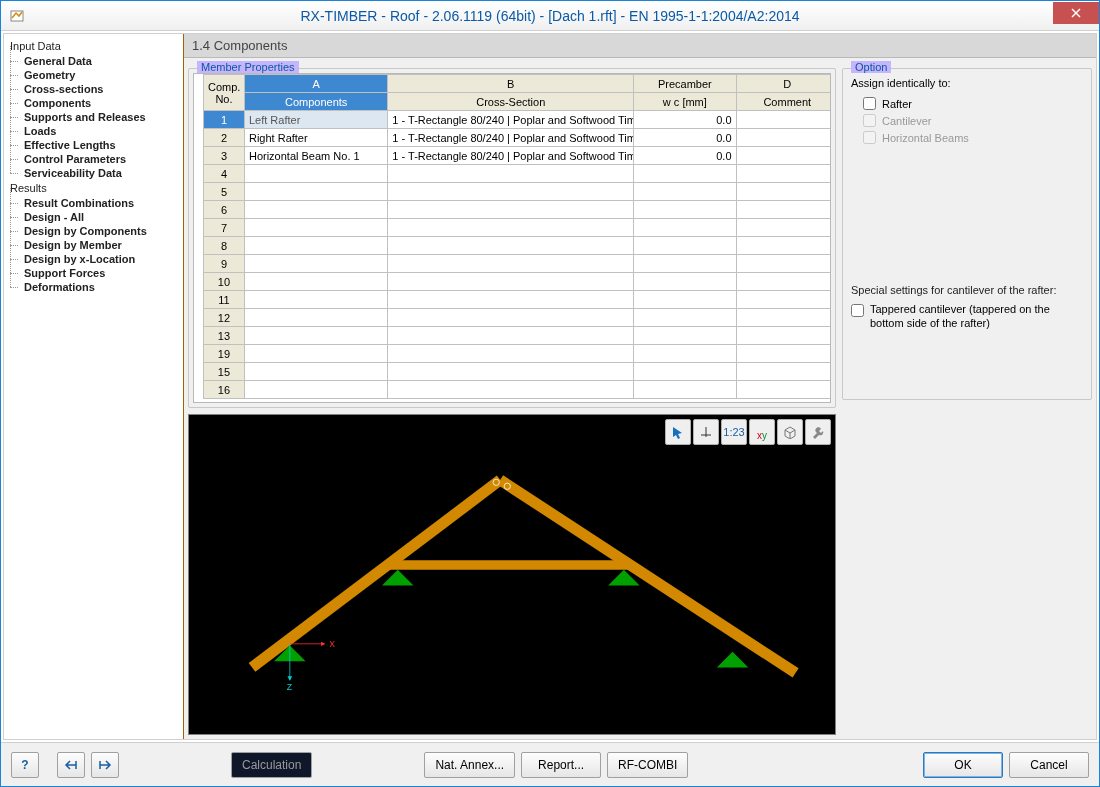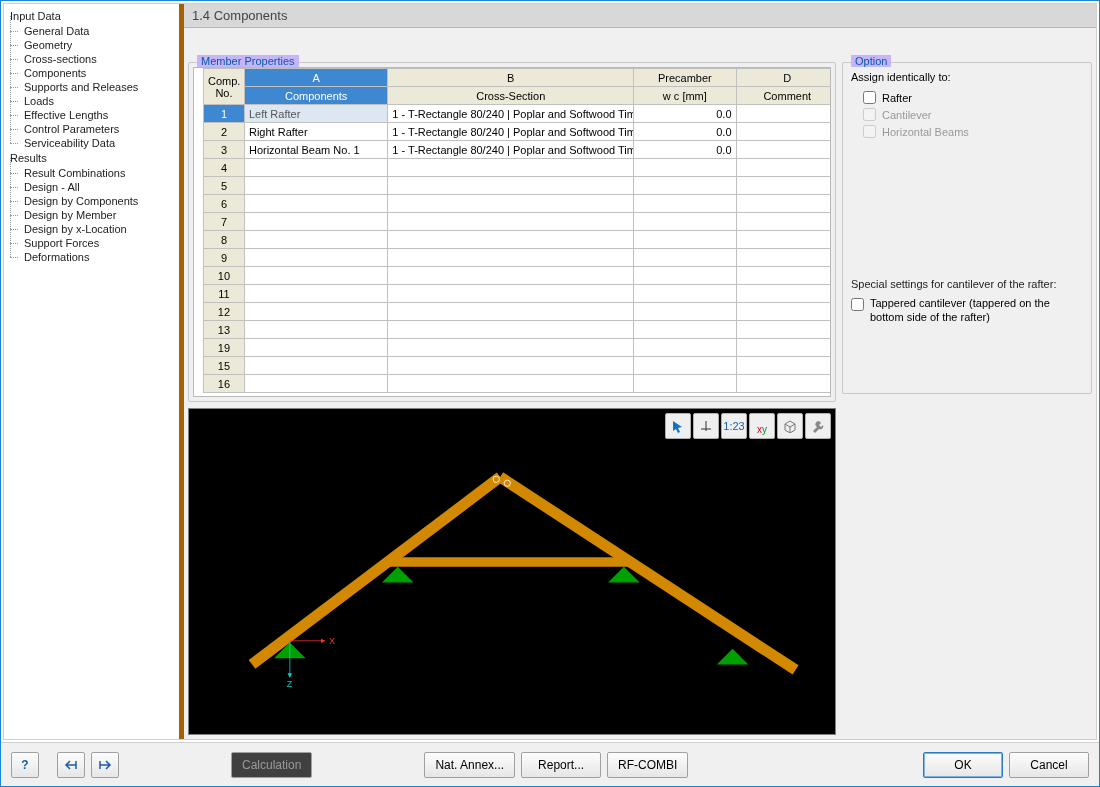--- a/index.html
+++ b/index.html
@@ -5,26 +5,26 @@
 * { box-sizing: border-box; font-family: "Segoe UI", Tahoma, sans-serif; }
 html, body { margin: 0; padding: 0; width: 1100px; height: 787px; overflow: hidden; }
 .win { width: 1100px; height: 787px; background: #fff; border: 1px solid #1883d7; display: flex; flex-direction: column; }
 .titlebar { height: 30px; background: linear-gradient(#fff, #f0f0f0); border-bottom: 1px solid #d0d0d0; display: flex; align-items: center; font-size: 12px; position: relative; }
 .titlebar .icon-app { width: 20px; height: 20px; margin: 0 6px; display:inline-flex; align-items:center; justify-content:center; }
 .titlebar .title-txt { color: #0a5aa7; font-size: 14px; position: absolute; left: 50%; transform: translateX(-50%); white-space: nowrap; }
 .titlebar .close { margin-left: auto; width: 46px; height: 22px; background: #c75050; color: #fff; display: flex; align-items: center; justify-content: center; font-size: 14px; margin-top:-6px;}
 .menubar { height: 24px; background: #fff; display: flex; align-items: center; gap: 4px; padding: 0 6px; font-size: 12px; border-bottom: 1px solid #d0d0d0; }
 .menubar span { padding: 2px 8px; cursor: default; }
 .body { flex: 1; display: flex; background: #f0f0f0; border: 1px solid #d0d0d0; margin: 2px; }
-.sidebar { width: 180px; background: #fff; border-right: 5px solid #a16207; font-size: 11px; padding: 4px 0; overflow: auto; }
+.sidebar { width: 180px; background: #fff; border-right: 1px solid #a16207; font-size: 11px; padding: 4px 0; overflow: auto; }
 .tree-root { padding: 2px 6px; color: #222;}
-.tree-item { padding: 1px 18px 1px 20px; position: relative; color: #222; cursor: default;}
+.tree-item { padding: 1px 18px 1px 20px; position: relative; color: #222; cursor: default; font-weight: bold;}
 .tree-item::before { content: ""; position: absolute; left: 6px; top: 50%; width: 8px; border-top: 1px dotted #999; }
 .tree-item::after { content: ""; position: absolute; left: 6px; top: -8px; bottom: 50%; border-left: 1px dotted #999; }
-.main { flex: 1; display: flex; flex-direction: column; gap: 24px; }
+.main { flex: 1; display: flex; flex-direction: column; }
 .hdr { background: #d8d8d8; border-bottom: 1px solid #b8b8b8; padding: 4px 8px; font-size: 13px; color: #444; }
 .content { flex: 1; display: flex; gap: 6px; padding: 4px; }
 .left-col { flex: 1; display: flex; flex-direction: column; gap: 6px; min-width: 0;}
 .right-col { width: 250px; }
 .groupbox { border: 1px solid #c8c8c8; border-radius: 2px; padding: 8px; font-size: 11px; background: #f0f0f0; position: relative; margin-top: 6px; }
 .groupbox .legend { position: absolute; top: -8px; left: 8px; background: #c4b5fd; padding: 0 4px; color: #0b57a5; font-size: 11px; }
 .grid-wrap { border: 1px solid #b8b8b8; background: #fff; height: 330px; overflow: hidden; font-size: 11px; }
 table.grid { border-collapse: collapse; width: 100%; table-layout: fixed; margin-left: 9px; }
 table.grid th, table.grid td { border: 1px solid #c0c0c0; padding: 1px 4px; height: 18px; white-space: nowrap; overflow: hidden; }
 table.grid th { background: #ece9d8; font-weight: normal; text-align: center; }
@@ -39,29 +39,44 @@
 .viewer { flex: 1; background: #000; border: 1px solid #808080; position: relative; min-height: 280px; }
 .vtoolbar { position: absolute; right: 4px; top: 4px; display: flex; gap: 2px; }
 .vbtn { width: 26px; height: 26px; background: #efefef; border: 1px solid #b0b0b0; border-radius: 2px; display:flex; align-items:center; justify-content:center; font-size: 11px; cursor:pointer;}
 .chk { display: flex; align-items: center; gap: 6px; margin: 4px 0; font-size: 11px; }
 .chk input { margin: 0; }
 .disabled { color: #999; }
 .footer { height: 44px; background: #f0f0f0; border-top: 1px solid #d0d0d0; display: flex; align-items: center; padding: 0 10px; gap: 6px; font-size: 12px; }
 .footer .spacer { flex: 1; }
 .btn { min-width: 80px; height: 26px; background: linear-gradient(#fdfdfd,#e6e6e6); border: 1px solid #a0a0a0; border-radius: 2px; font-size: 12px; padding: 0 10px; cursor: pointer; }
 .btn.default { border: 1px solid #2a7ac1; box-shadow: 0 0 0 1px #7eb4e2 inset; }
-.btn[disabled] { color: #999; background: #404040; }
+.btn[disabled] { color: #999; background: #0f172a; }
 .iconbtn { width: 28px; height: 26px; background: linear-gradient(#fdfdfd,#e6e6e6); border: 1px solid #a0a0a0; border-radius: 2px; display:inline-flex; align-items:center; justify-content:center; cursor:pointer;}
 .right-group2 { margin-top: 140px; font-size: 11px; color: #222; }
 .option-box { height: 332px; }
 </style>
 </head>
 <body>
 
 <div class="win">
+  <div class="titlebar">
+    <span class="icon-app">
+      <svg width="16" height="16">
+          <rect x="2" y="3" width="12" height="10" fill="#fff" stroke="#888"></rect>
+          <polyline points="3,10 7,5 10,8 13,4" fill="none" stroke="#d38b12" stroke-width="1.5"></polyline>
+        </svg>
+    </span>
+    <span class="title-txt">RX-TIMBER - Roof - 2.06.1119 (64bit) - [Dach 1.rft] - EN 1995-1-1:2004/A2:2014</span>
+    <div class="close">
+      <svg width="10" height="10">
+          <line x1="1" y1="1" x2="9" y2="9" stroke="#fff" stroke-width="1.5"></line>
+          <line x1="9" y1="1" x2="1" y2="9" stroke="#fff" stroke-width="1.5"></line>
+        </svg>
+    </div>
+  </div>
 
 
   <div class="body">
     <div class="sidebar">
       <div class="tree-root">Input Data</div>
       <div id="tree-input">
           <div class="tree-item">General Data</div>
           <div class="tree-item">Geometry</div>
           <div class="tree-item">Cross-sections</div>
           <div class="tree-item">Components</div>

